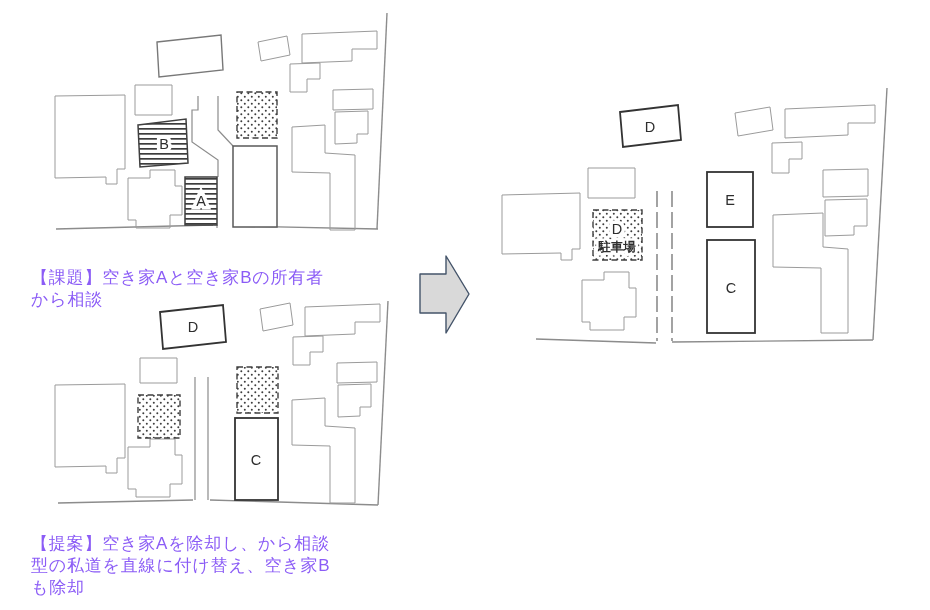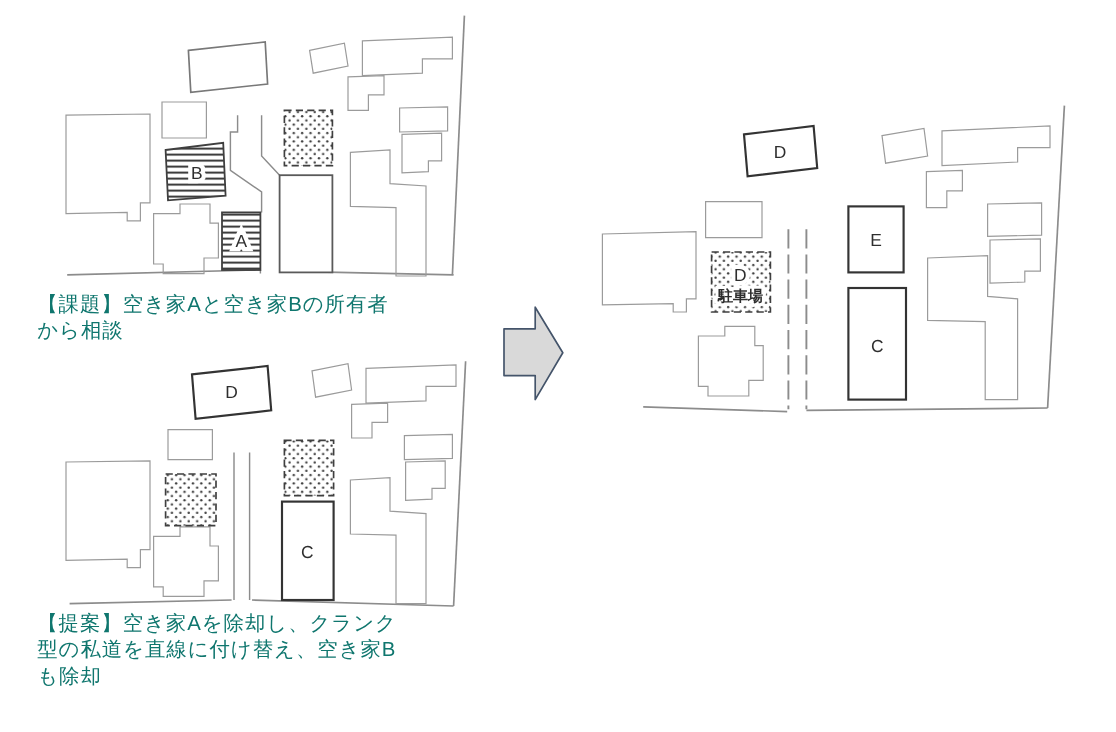--- a/index.html
+++ b/index.html
@@ -6,22 +6,22 @@
   .stage{
     position:relative;width:930px;height:610px;background:#ffffff;overflow:hidden;
     font-family:"Liberation Sans",sans-serif;
   }
   .map{position:absolute;}
   #map-before{left:30px;top:8px;}
   #map-proposal{left:30px;top:293px;}
   #map-result{left:490px;top:83px;}
   #arrow{left:413px;top:252px;position:absolute;}
   .caption{
-    position:absolute;white-space:pre-line;color:#0f766e;
-    font-size:17px;line-height:22px;letter-spacing:0.8px;
+    position:absolute;white-space:pre-line;color:#8b5cf6;
+    font-size:17px;line-height:22px;letter-spacing:0.8px;margin-top:24px;
   }
   #caption-issue{left:31px;top:243px;width:400px;}
   #caption-proposal{left:31px;top:509px;width:400px;}
   #caption-result{left:500px;top:350px;width:416px;line-height:24.5px;}
   svg text{
     font-family:"Liberation Sans",sans-serif;
     fill:#2e2e2e;
   }
   .bldg-label{font-size:14.5px;paint-order:stroke;stroke:#ffffff;stroke-width:7px;}
   .parking-label{font-size:12.5px;font-weight:600;paint-order:stroke;stroke:#ffffff;stroke-width:5px;}
@@ -101,21 +101,21 @@
     </g>
     <path class="road" d="M165,84 L165,207 M178,84 L178,207"></path>
     <polygon class="bold-bldg" points="130,19 193,12 196,49 133,56"></polygon>
     <text class="bldg-label" x="163" y="39" text-anchor="middle">D</text>
     <rect class="vacant" x="108" y="102" width="42" height="43" fill="url(#p-diagdots)"></rect>
     <rect class="vacant" x="207" y="74" width="41" height="46" fill="url(#p-diagdots)"></rect>
     <rect class="bold-bldg" x="205" y="125" width="43" height="82"></rect>
     <text class="bldg-label" x="226" y="172" text-anchor="middle">C</text>
   </svg>
 
-  <div class="caption" id="caption-proposal">【提案】空き家Aを除却し、クランク
+  <div class="caption" id="caption-proposal">【提案】空き家Aを除却し、から相談
 型の私道を直線に付け替え、空き家B
 も除却</div>
 
   <svg id="arrow" width="78" height="88" viewBox="0 0 78 88">
     <polygon points="7,22 33,22 33,4 56,42 33,81 33,61 7,61" fill="#d9d9d9" stroke="#44546a" stroke-width="1.4" stroke-linejoin="round"></polygon>
   </svg>
 
   <svg id="map-result" class="map" width="420" height="270" viewBox="0 0 420 270">
     <path class="boundary" d="M397,5 L383,257"></path>
     <path class="boundary" d="M46,256 L166,260 M182,259 L383,257"></path>

